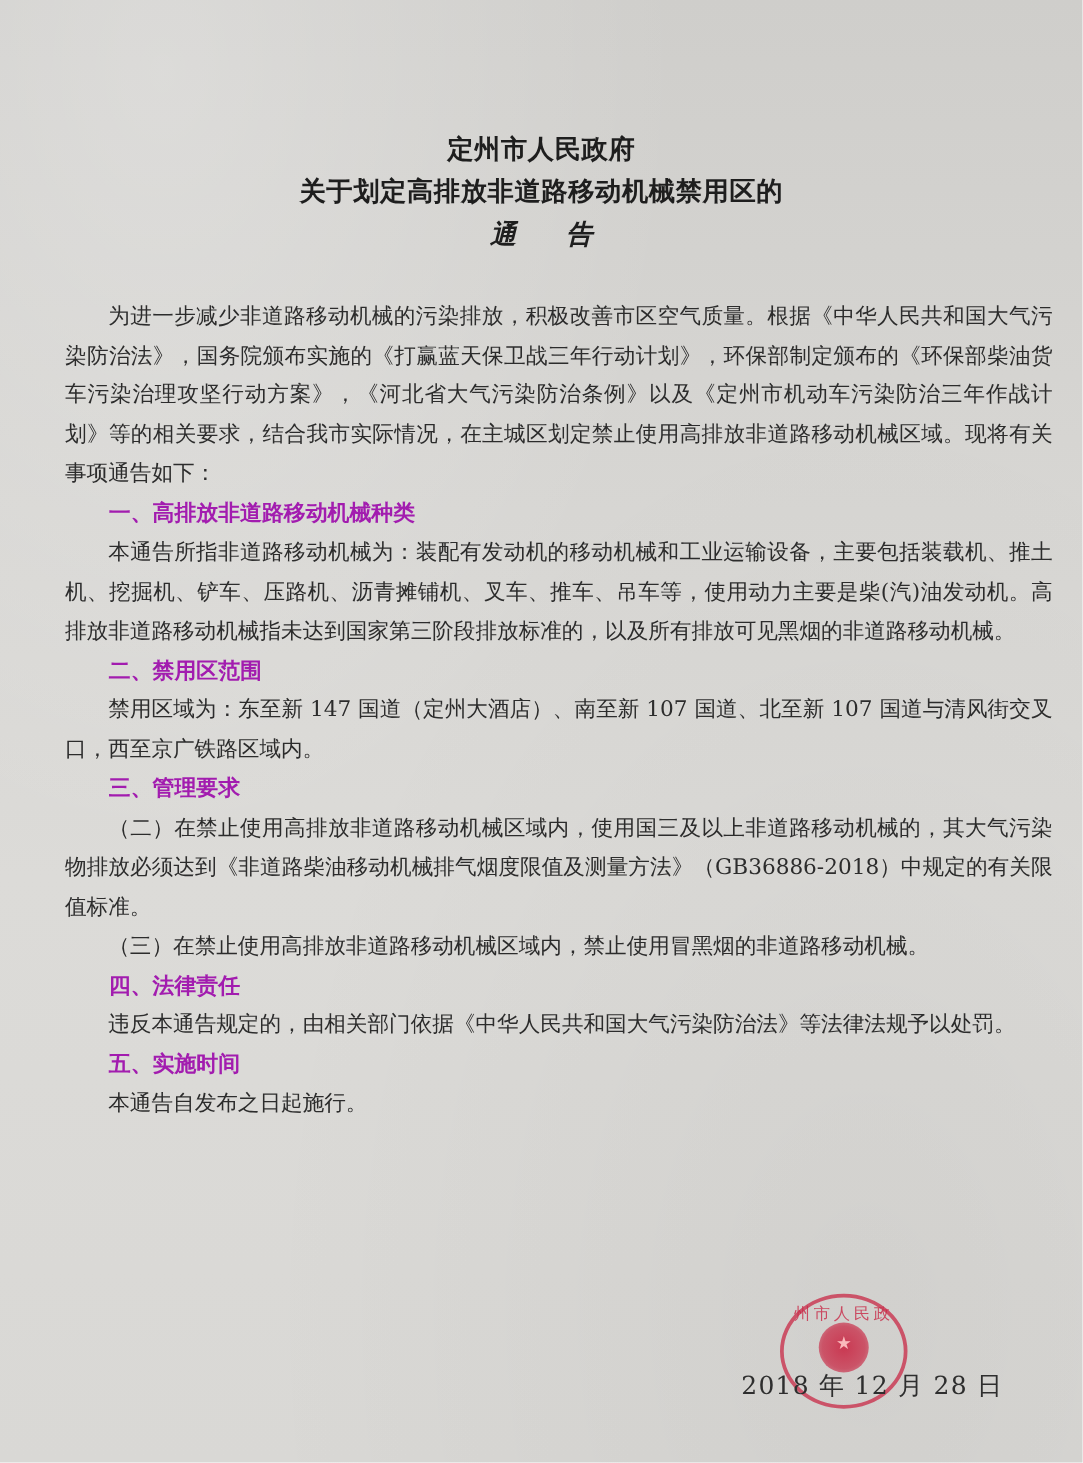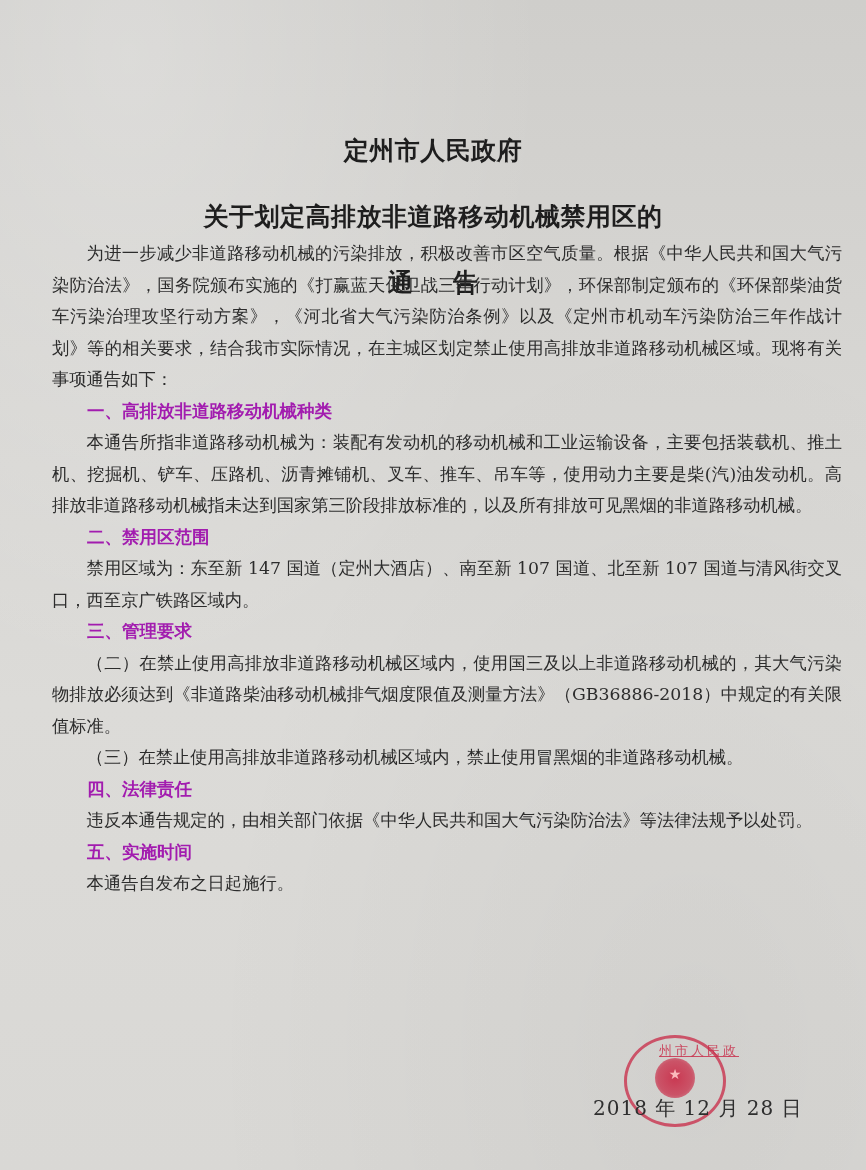--- a/index.html
+++ b/index.html
@@ -27,28 +27,28 @@
       position: absolute;
       top: 102px;
       left: 0;
       width: 866px;
       text-align: center;
       font-family: "DejaVu Serif", "Liberation Serif", serif;
       font-weight: bold;
       color: #1e1e1e;
     }
     .title-line {
-      font-size: 25px;
+      font-size: 21px;
       line-height: 34px;
       letter-spacing: 0.5px;
-      margin-top: 32px;
     }
     .title-line.t3 {
       letter-spacing: 40px;
       padding-left: 40px;
+      font-style: italic;
     }
     .body-block {
       position: absolute;
       top: 222px;
       left: 52px;
       width: 790px;
       font-size: 17.3px;
       line-height: 31.5px;
       color: #2c2c2c;
       margin-top: 16px;
@@ -75,28 +75,27 @@
       top: 1035px;
       width: 102px;
       height: 92px;
       border: 3px solid rgba(200, 40, 70, 0.75);
       border-radius: 50%;
       box-sizing: border-box;
     }
     .seal-text {
       position: absolute;
       top: 4px;
-      left: 16px;
+      left: 0;
       width: 100%;
-      text-align: right;
+      text-align: center;
       font-size: 13px;
       color: rgba(200, 40, 70, 0.8);
       letter-spacing: 3px;
       font-family: "DejaVu Serif", serif;
-      text-decoration: underline;
     }
     .seal-emblem {
       position: absolute;
       left: 28px;
       top: 20px;
       width: 40px;
       height: 40px;
       border-radius: 50%;
       background: radial-gradient(circle, rgba(200,30,60,0.85) 0%, rgba(200,30,60,0.7) 60%, rgba(200,30,60,0.3) 100%);
     }

